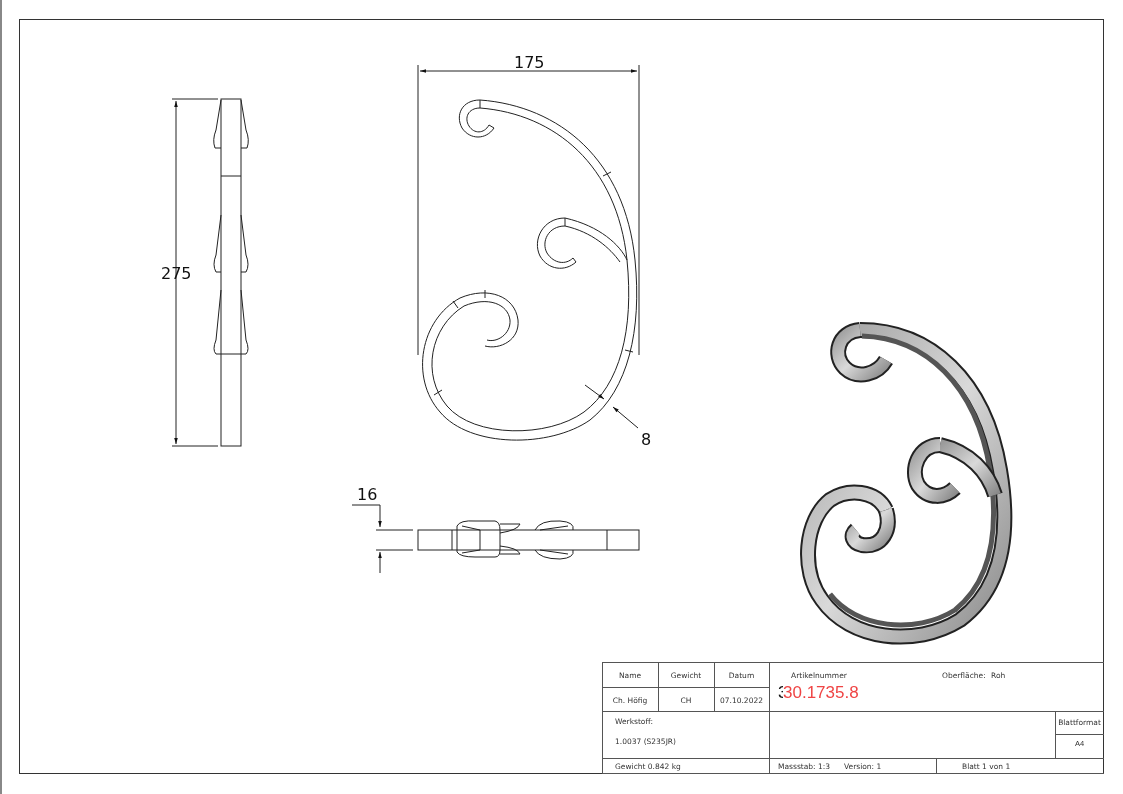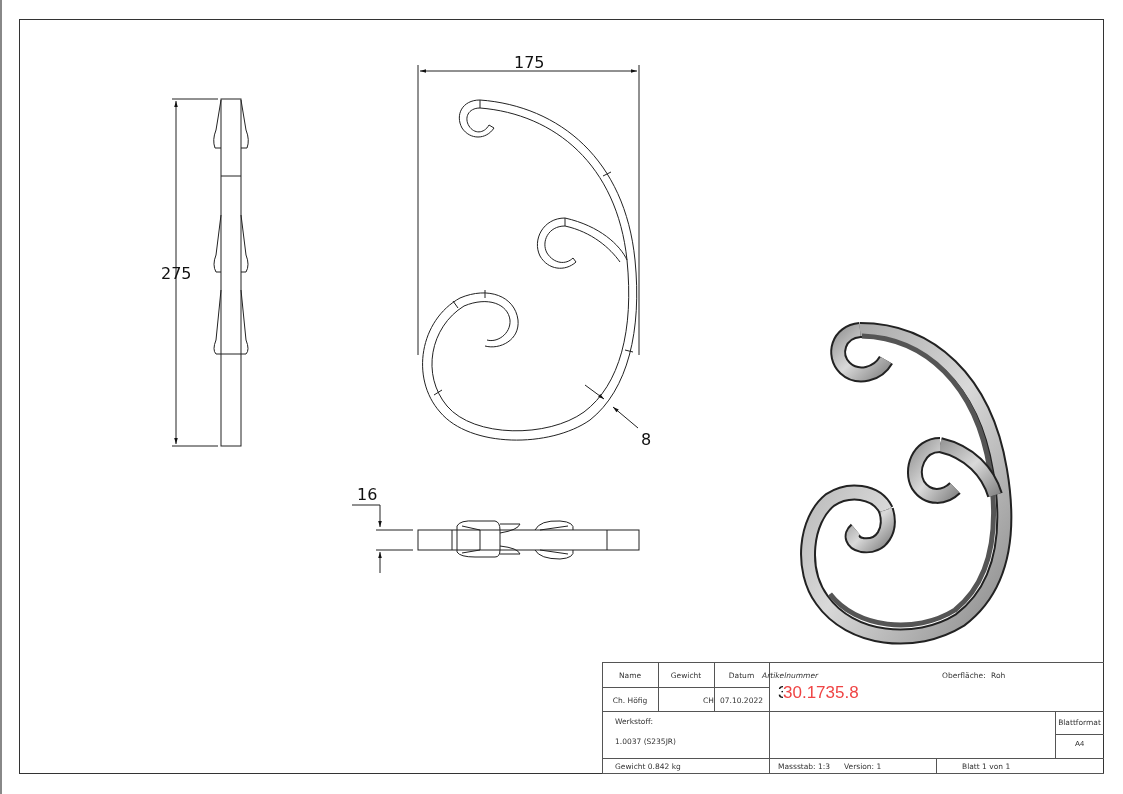--- a/index.html
+++ b/index.html
@@ -147,24 +147,24 @@
     <div class="line" style="left:112px;top:0;width:1px;height:49px;"></div>
     <div class="line" style="left:167px;top:0;width:1px;height:112px;"></div>
     <div class="line" style="left:453px;top:49px;width:1px;height:47px;"></div>
     <div class="line" style="left:334px;top:96px;width:1px;height:16px;"></div>
 
     <div class="cell center" style="left:0;top:9px;width:56px;">Name</div>
     <div class="cell center" style="left:56px;top:9px;width:56px;">Gewicht</div>
     <div class="cell center" style="left:112px;top:9px;width:55px;">Datum</div>
 
     <div class="cell center" style="left:0;top:34px;width:56px;">Ch. Höfig</div>
-    <div class="cell center" style="left:56px;top:34px;width:56px;text-align:right;">CH</div>
+    <div class="cell center" style="left:56px;top:34px;width:56px;">CH</div>
     <div class="cell center" style="left:112px;top:34px;width:55px;">07.10.2022</div>
 
-    <div class="cell" style="left:160px;top:9px;font-style:italic;">Artikelnummer</div>
+    <div class="cell" style="left:189px;top:9px;">Artikelnummer</div>
     <div class="cell" style="left:176px;top:21px;">
       <span class="artnr-clip">3</span><span class="artnr">30.1735.8</span>
     </div>
     <div class="cell" style="left:340px;top:9px;">
       <span>Oberfläche:</span>
       <span style="margin-left:3px;">Roh</span>
     </div>
 
     <div class="cell" style="left:13px;top:55px;">Werkstoff:</div>
     <div class="cell" style="left:13px;top:75px;">1.0037 (S235JR)</div>

